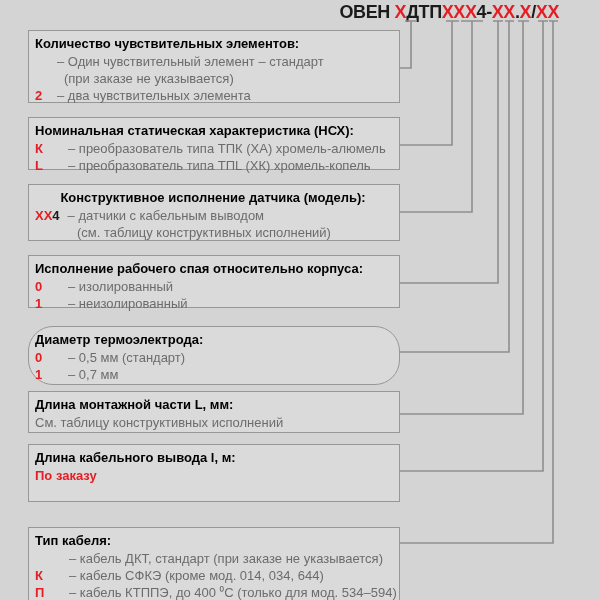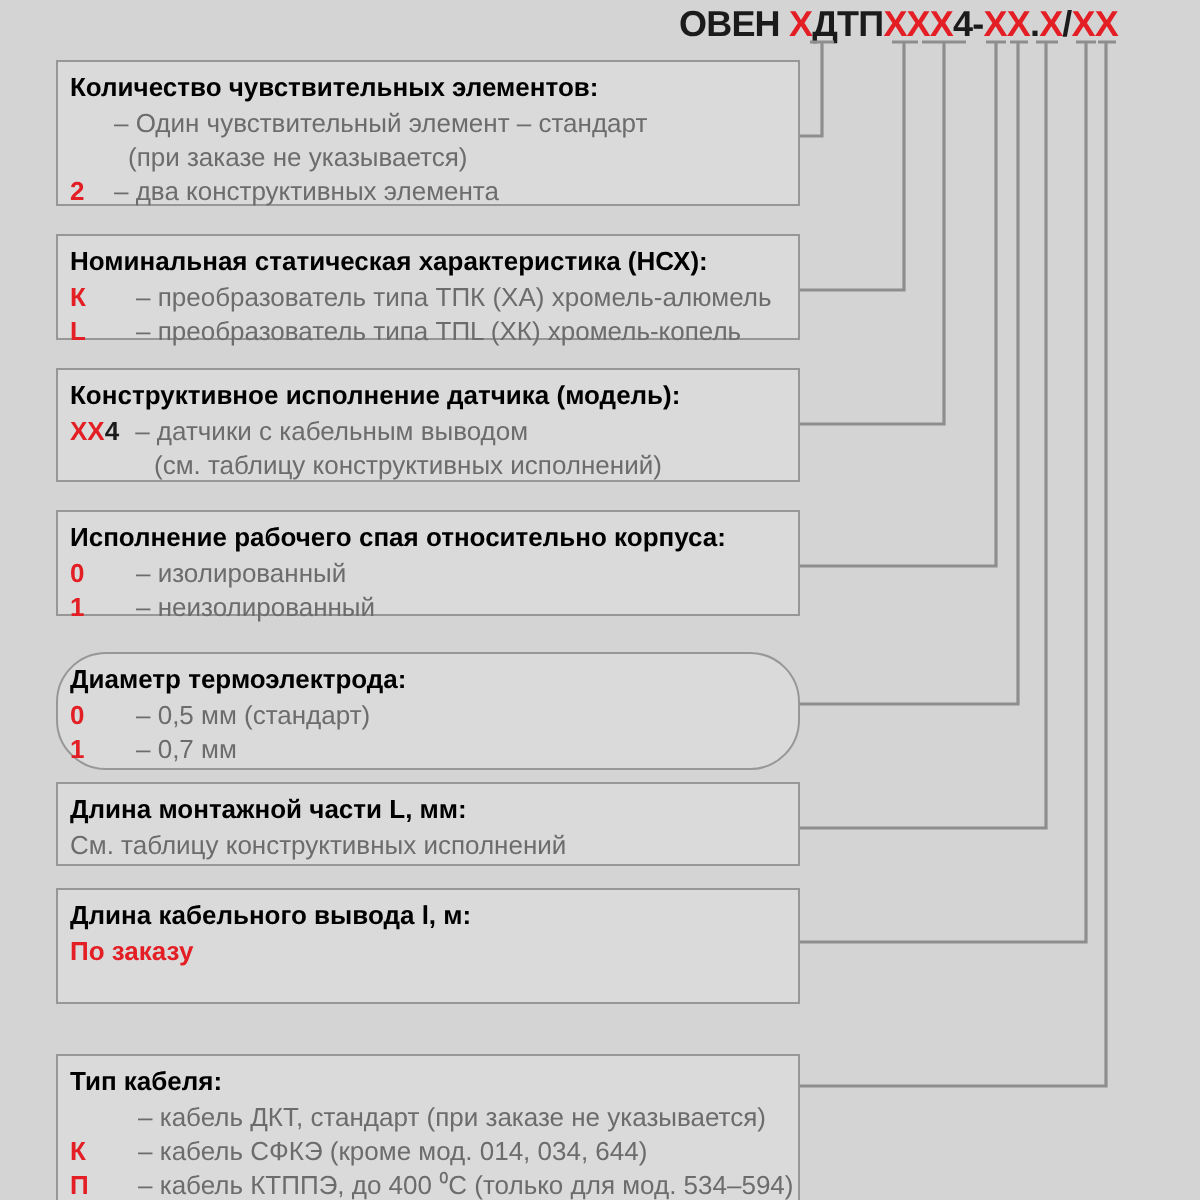--- a/index.html
+++ b/index.html
@@ -51,35 +51,35 @@
       <div class="box-title">Количество чувствительных элементов:</div>
       <div class="row cols">
         <span class="code" style="min-width: 22px;"></span>
         <span class="txt">– Один чувствительный элемент – стандарт</span>
       </div>
       <div class="row cont">
         <span class="txt" style="margin-left: 29px;">(при заказе не указывается)</span>
       </div>
       <div class="row cols">
         <span class="code" style="min-width: 22px;">2</span>
-        <span class="txt">– два конструктивных элемента</span>
+        <span class="txt">– два чувствительных элемента</span>
       </div>
     </div>
     <div class="box" style="top: 117px; height: 53px;">
       <div class="box-title">Номинальная статическая характеристика (НСХ):</div>
       <div class="row cols">
         <span class="code" style="min-width: 33px;">К</span>
         <span class="txt">– преобразователь типа ТПК (ХА) хромель-алюмель</span>
       </div>
       <div class="row cols">
         <span class="code" style="min-width: 33px;">L</span>
         <span class="txt">– преобразователь типа ТПL (ХК) хромель-копель</span>
       </div>
     </div>
-    <div class="box" style="top: 184px; height: 57px;">
+    <div class="box" style="top: 184px; height: 57px; text-align: center;">
       <div class="box-title">Конструктивное исполнение датчика (модель):</div>
       <div class="row cols">
         <span class="code" style="min-width: 0px;">ХХ</span>
         <span class="code2">4</span>
         <span style="flex: 0 0 auto; width: 8px;"></span>
         <span class="txt">– датчики с кабельным выводом</span>
       </div>
       <div class="row cont">
         <span class="txt" style="margin-left: 42px;">(см. таблицу конструктивных исполнений)</span>
       </div>

